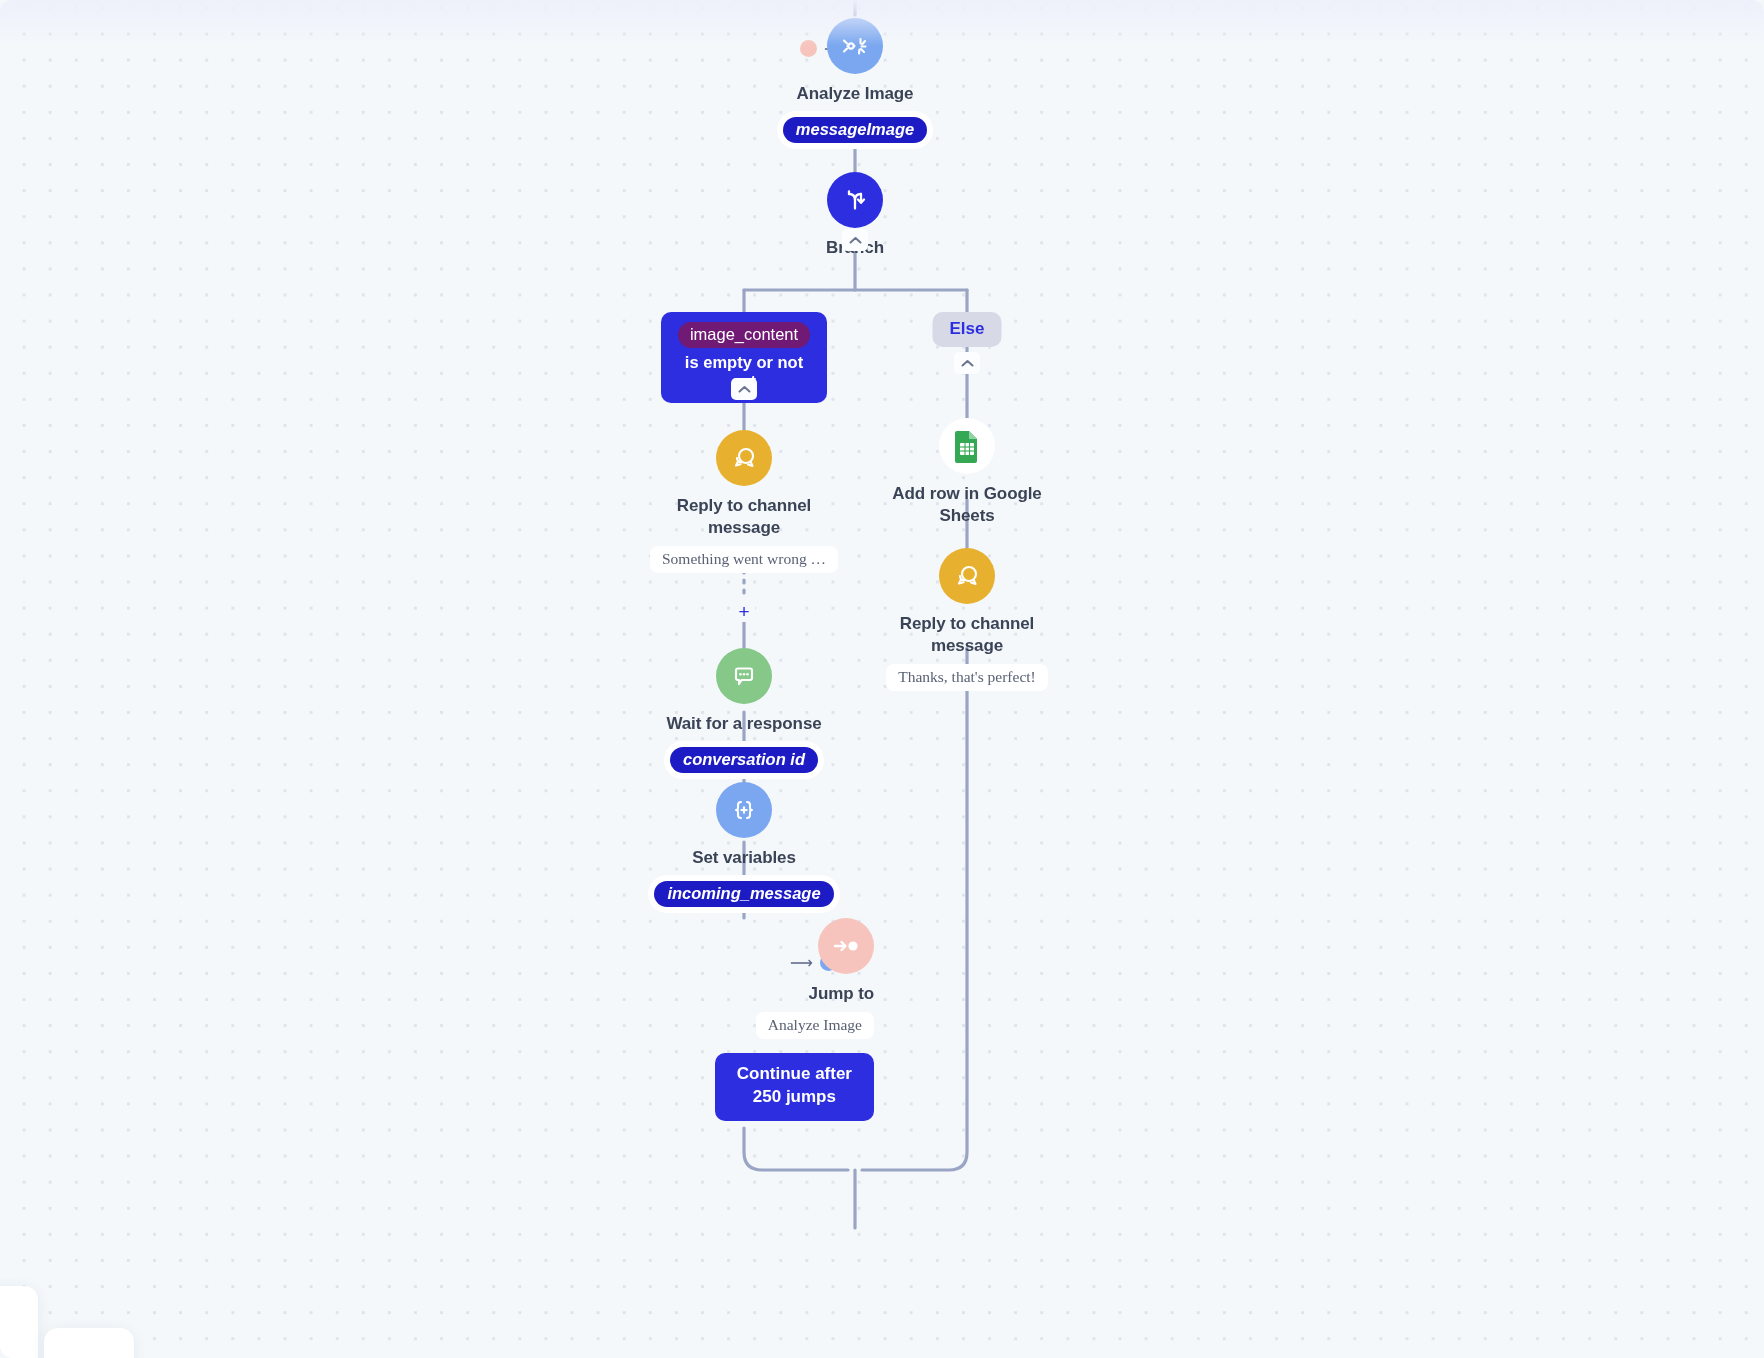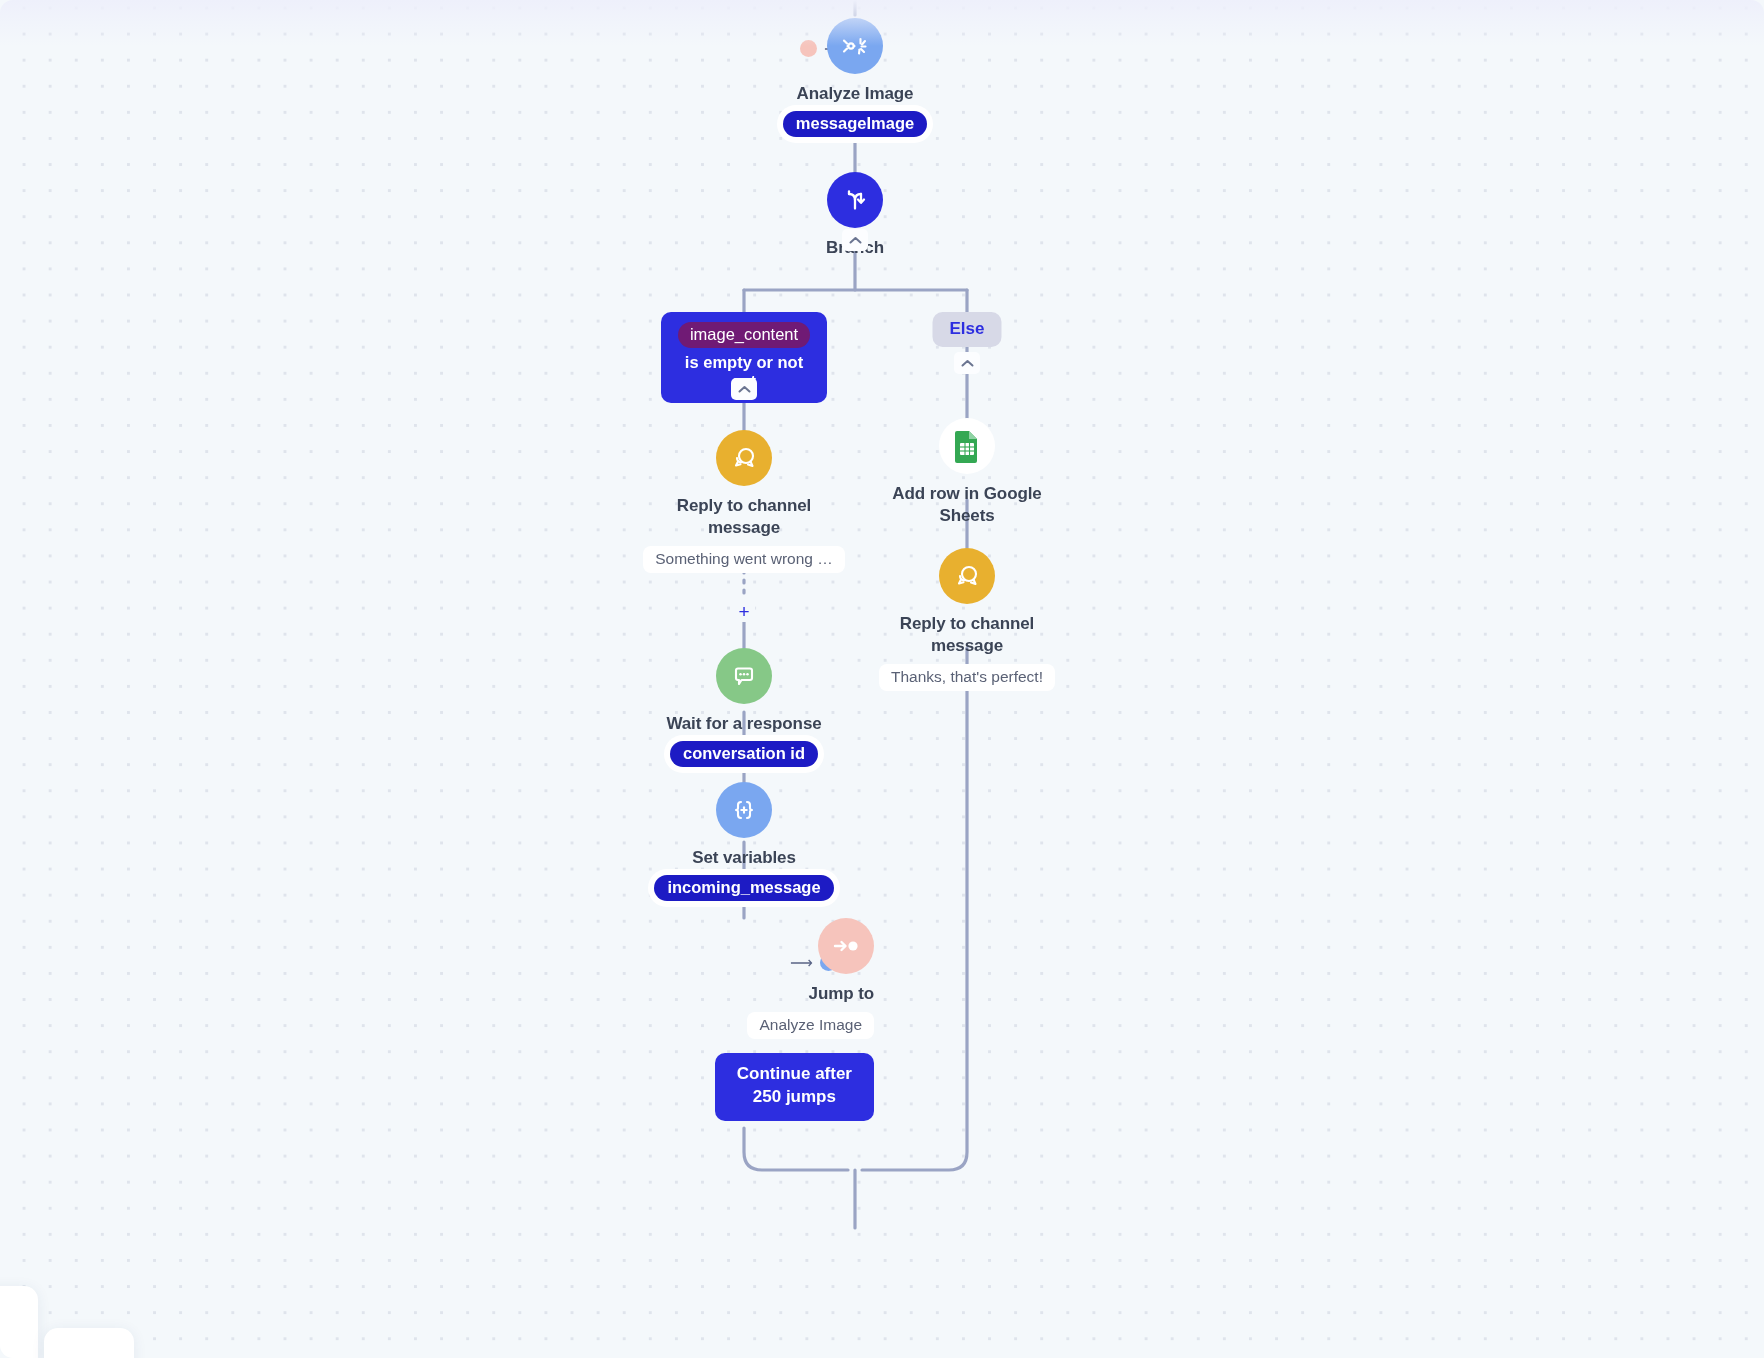--- a/index.html
+++ b/index.html
@@ -103,42 +103,44 @@
     margin-top: 9px;
     font-size: 17px;
     font-weight: 700;
     color: #3b4456;
     line-height: 1.3;
     letter-spacing: -0.1px;
     max-width: 190px;
   }
 
   .chip {
-    margin-top: 6px;
+    margin-top: 12px;
     display: inline-block;
     background: #1d1bc4;
     color: #ffffff;
     font-size: 16.5px;
     font-weight: 700;
     padding: 3px 13px 4px;
     border-radius: 20px;
     box-shadow: 0 0 0 6px #ffffff;
     white-space: nowrap;
+    font-style: italic;
   }
 
   .subtle-pill {
     margin-top: 7px;
     display: inline-block;
     background: #ffffff;
     color: #5a6175;
     font-size: 15.5px;
     font-weight: 400;
     padding: 4px 12px 5px;
     border-radius: 8px;
     white-space: nowrap;
+    font-family: Liberation Serif, serif;
   }
 
   
   .cond-box {
     position: absolute;
     z-index: 2;
     transform: translateX(-50%);
     border-radius: 10px;
     text-align: center;
     cursor: pointer;

